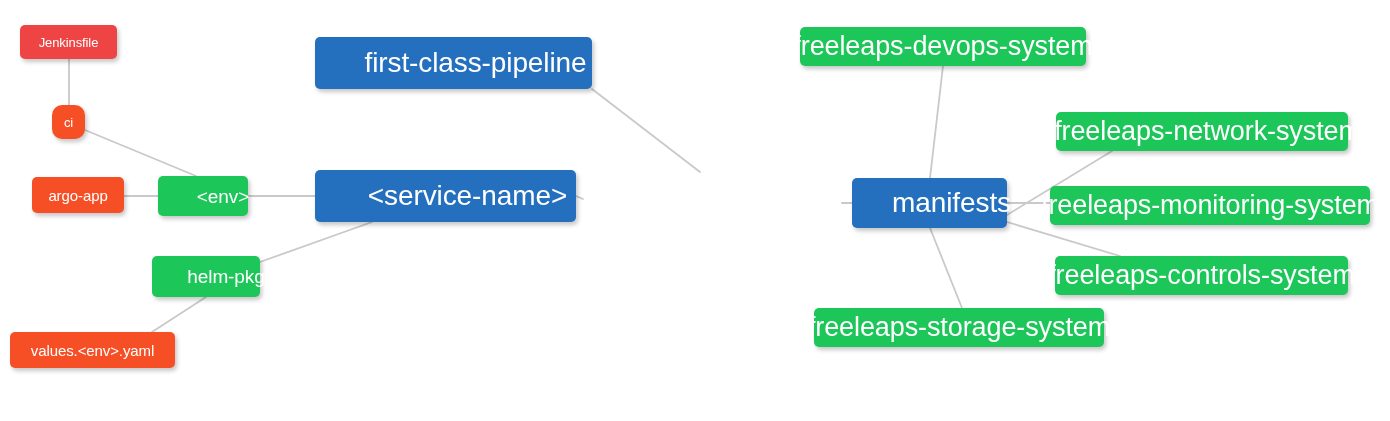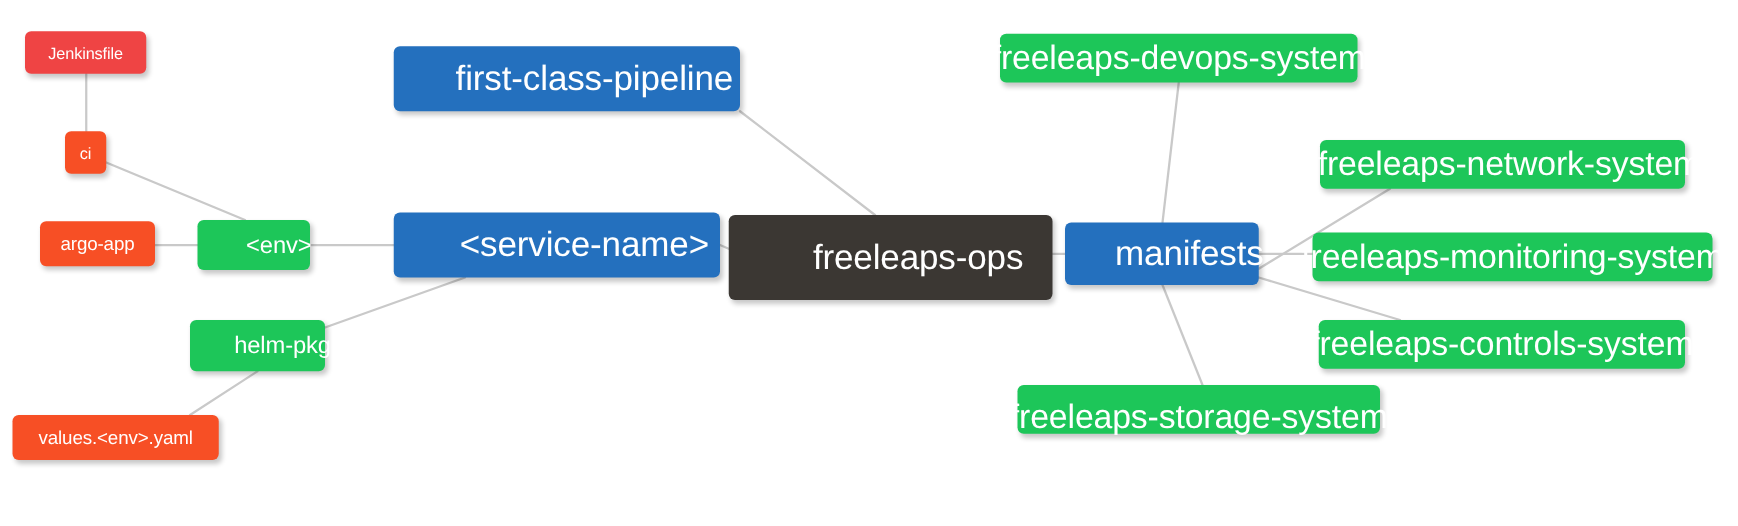--- a/index.html
+++ b/index.html
@@ -76,55 +76,52 @@
       <line x1="842" y1="203" x2="852" y2="203" stroke="#C9C9C9" stroke-width="1.8" stroke-linecap="round"></line>
       <line x1="930" y1="178" x2="943" y2="66" stroke="#C9C9C9" stroke-width="1.8" stroke-linecap="round"></line>
       <line x1="1007" y1="215" x2="1112" y2="151" stroke="#C9C9C9" stroke-width="1.8" stroke-linecap="round"></line>
       <line x1="1007" y1="203" x2="1050" y2="203" stroke="#C9C9C9" stroke-width="1.8" stroke-linecap="round"></line>
       <line x1="1007" y1="222" x2="1120" y2="256" stroke="#C9C9C9" stroke-width="1.8" stroke-linecap="round"></line>
       <line x1="930" y1="228" x2="962" y2="308" stroke="#C9C9C9" stroke-width="1.8" stroke-linecap="round"></line>
     </svg>
 <div class="node c-orange s-xs" style="left: 20px; top: 25px; width: 97px; height: 34px;">
       <span class="node-label">Jenkinsfile</span>
     </div>
-    <div class="node c-red s-xs" style="left: 52px; top: 105px; width: 33px; height: 34px;">
+    <div class="node c-red s-xs" style="left: 52px; top: 105px; width: 33px; height: 34px; border-radius: 10px;">
       <span class="node-label">ci</span>
     </div>
     <div class="node c-red s-sm" style="left: 32px; top: 177px; width: 92px; height: 36px;">
       <span class="node-label">argo-app</span>
     </div>
     <div class="node c-green s-md" style="left: 158px; top: 176px; width: 90px; height: 40px;">
       <span class="node-label">&lt;env&gt;</span>
     </div>
     <div class="node c-green s-md" style="left: 152px; top: 256px; width: 108px; height: 41px;">
       <span class="node-label">helm-pkg</span>
     </div>
     <div class="node c-red s-sm" style="left: 10px; top: 332px; width: 165px; height: 36px;">
       <span class="node-label">values.&lt;env&gt;.yaml</span>
     </div>
     <div class="node c-blue s-xxl" style="left: 315px; top: 37px; width: 277px; height: 52px;">
       <span class="node-label">first-class-pipeline</span>
     </div>
     <div class="node c-blue s-xxl" style="left: 315px; top: 170px; width: 261px; height: 52px;">
       <span class="node-label">&lt;service-name&gt;</span>
     </div>
-    <div class="node c-dark s-xxl" style="left: 583px; top: 172px; width: 259px; height: 68px;">
-      <span class="node-label">freeleaps-ops</span>
-    </div>
     <div class="node c-blue s-xxl" style="left: 852px; top: 178px; width: 155px; height: 50px;">
       <span class="node-label">manifests</span>
     </div>
     <div class="node c-green s-lg" style="left: 800px; top: 27px; width: 286px; height: 39px;">
       <span class="node-label">freeleaps-devops-system</span>
     </div>
     <div class="node c-green s-lg" style="left: 1056px; top: 112px; width: 292px; height: 39px; padding-left: 11px;">
       <span class="node-label">freeleaps-network-system</span>
     </div>
     <div class="node c-green s-lg" style="left: 1050px; top: 186px; width: 320px; height: 39px;">
       <span class="node-label">freeleaps-monitoring-system</span>
     </div>
     <div class="node c-green s-lg" style="left: 1055px; top: 256px; width: 293px; height: 39px;">
       <span class="node-label">freeleaps-controls-system</span>
     </div>
-    <div class="node c-green s-lg" style="left: 814px; top: 308px; width: 290px; height: 39px; align-items: flex-end;">
+    <div class="node c-green s-lg" style="left: 814px; top: 308px; width: 290px; height: 39px;">
       <span class="node-label">freeleaps-storage-system</span>
     </div>
   </div>
 
 </body></html>

